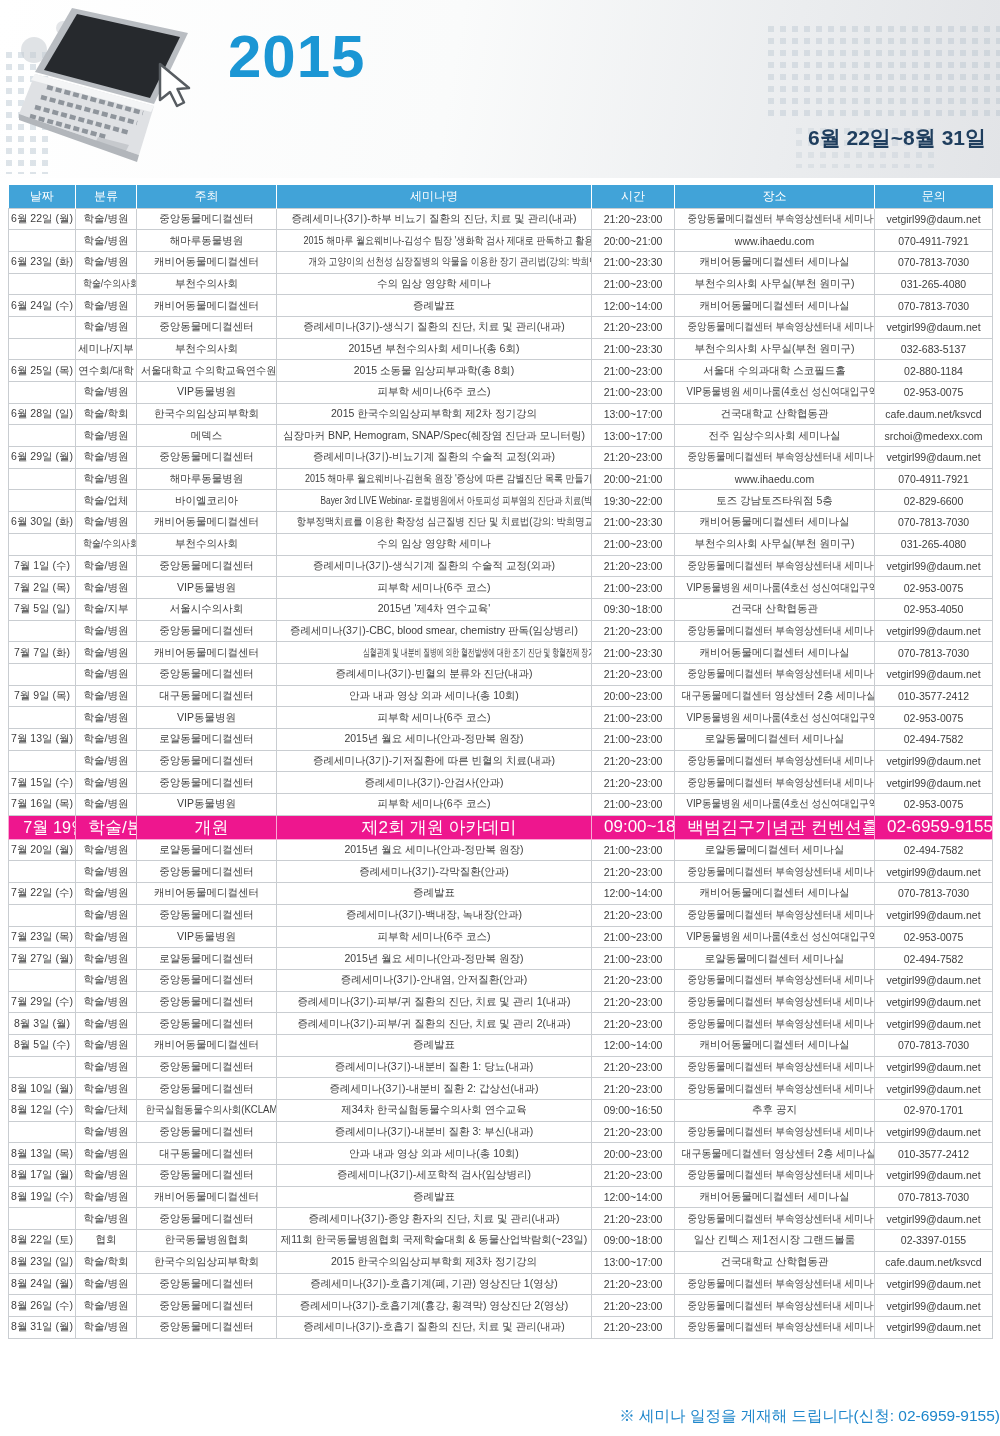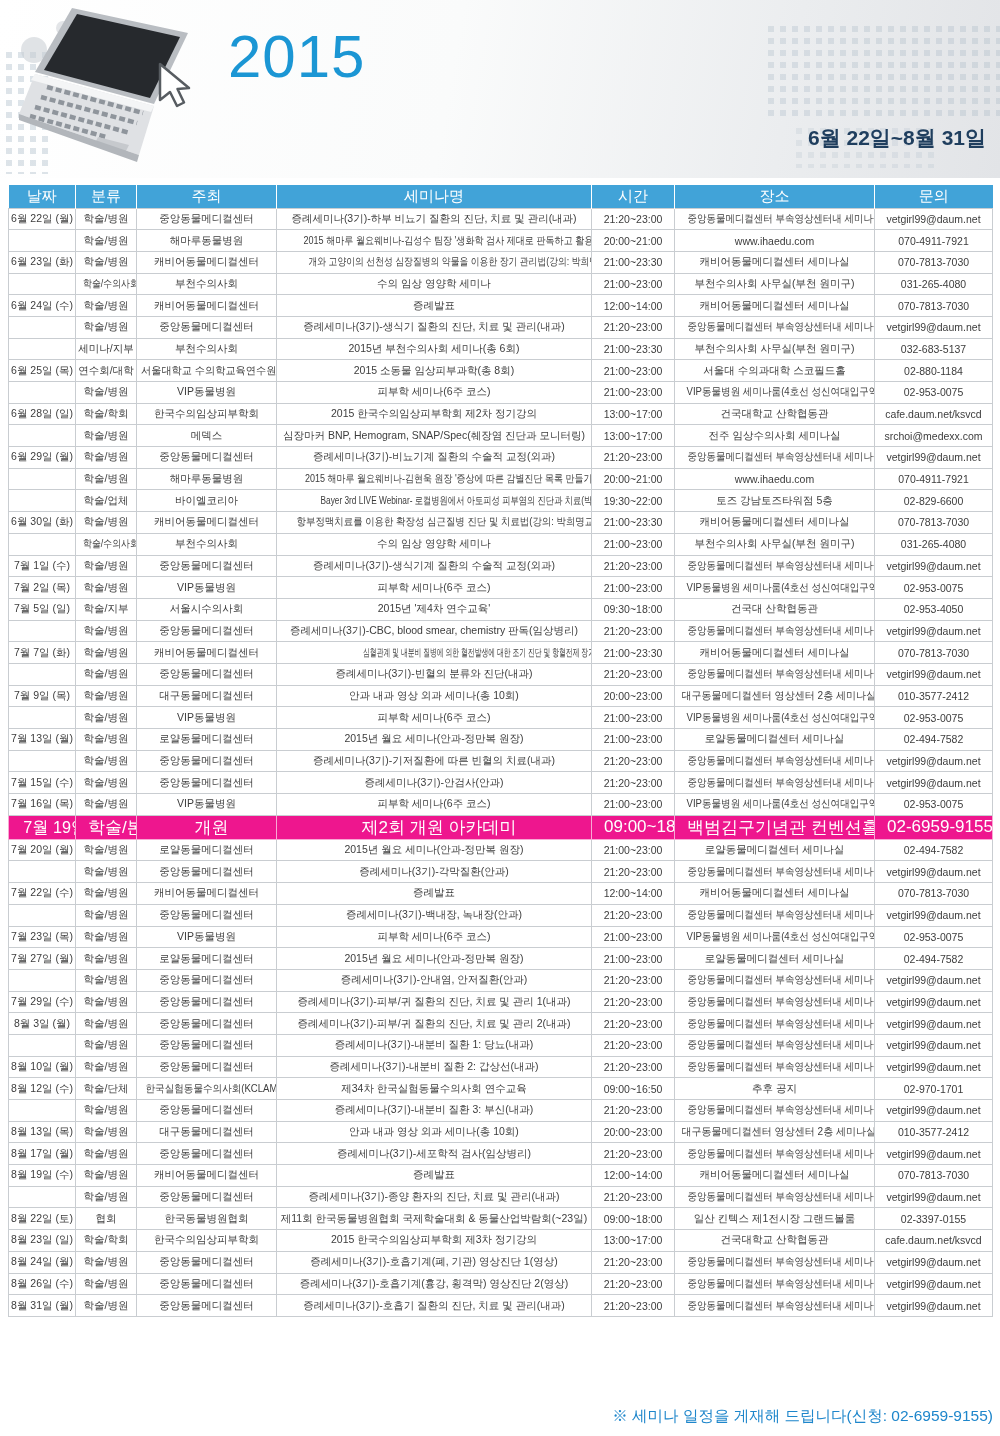--- a/index.html
+++ b/index.html
@@ -12,37 +12,37 @@
 
   
   .banner{position:absolute;top:0;left:0;width:1000px;height:178px;
     background:linear-gradient(100deg,#ffffff 0%,#fafbfb 45%,#ebedef 78%,#e2e4e7 100%);}
   .pixels{position:absolute;background-image:repeating-conic-gradient(rgba(125,150,170,.26) 0 25%,transparent 0 100%);background-size:12px 12px;}
   .pixels.left{left:0;top:52px;width:48px;height:122px;}
   .pixels.right{right:0;top:26px;width:238px;height:96px;opacity:.75;}
   .pixels.right2{right:60px;top:128px;width:150px;height:40px;opacity:.5;}
   .laptop{position:absolute;left:18px;top:6px;}
   .title-block{position:absolute;left:228px;top:26px;}
-  .title-1{font-size:60px;font-weight:normal;color:var(--title-blue);letter-spacing:1px;line-height:1.02;}
+  .title-1{font-size:60px;font-weight:bold;color:var(--title-blue);letter-spacing:1px;line-height:1.02;}
   .title-2{font-size:57px;font-weight:bold;color:var(--title-blue);letter-spacing:-1px;line-height:1.02;}
   .date-range{position:absolute;right:14px;top:124px;font-size:21px;font-weight:bold;color:var(--subtitle-navy);}
 
   
   .table-wrap{position:absolute;top:185px;left:8px;width:984px;}
   table{width:984px;border-collapse:collapse;table-layout:fixed;}
-  th{background:var(--header-bg);color:#fff;font-size:15px;font-weight:normal;height:23px;
+  th{background:var(--header-bg);color:#fff;font-size:12px;font-weight:normal;height:23px;
      border-right:1px solid #fff;}
   th:last-child{border-right:none;}
   td{height:21.7px;font-size:10.5px;color:var(--ink);text-align:center;vertical-align:middle;
      border:1px solid var(--grid);padding:0 2px;overflow:hidden;white-space:nowrap;}
   td>span{display:inline-block;white-space:nowrap;}
   tr.hl td{background:var(--highlight);color:#fff;border-color:#f8a8d4;border-top-color:#e6e6e6;font-size:17px;padding-left:12px;}
 
   
-  .footer-note{position:absolute;right:7px;top:1406px;font-size:15.5px;color:var(--footer-blue);}
+  .footer-note{position:absolute;right:0;top:1406px;font-size:15.5px;color:var(--footer-blue);}
 </style>
 </head>
 <body>
 
 <div class="page">
 
   <div class="banner">
     <div class="pixels left"></div>
     <div class="pixels right"></div>
     <div class="pixels right2"></div>
@@ -436,20 +436,29 @@
           <tr>
             <td><span>8월 3일 (월)</span></td>
             <td><span>학술/병원</span></td>
             <td><span>중앙동물메디컬센터</span></td>
             <td><span>증례세미나(3기)-피부/귀 질환의 진단, 치료 및 관리 2(내과)</span></td>
             <td><span>21:20~23:00</span></td>
             <td><span style="transform: scaleX(0.902778); transform-origin: center center;">중앙동물메디컬센터 부속영상센터내 세미나실</span></td>
             <td><span>vetgirl99@daum.net</span></td>
           </tr>
           <tr>
+            <td><span>8월 5일 (수)</span></td>
+            <td><span>학술/병원</span></td>
+            <td><span>캐비어동물메디컬센터</span></td>
+            <td><span>증례발표</span></td>
+            <td><span>12:00~14:00</span></td>
+            <td><span>캐비어동물메디컬센터 세미나실</span></td>
+            <td><span>070-7813-7030</span></td>
+          </tr>
+          <tr>
             <td><span></span></td>
             <td><span>학술/병원</span></td>
             <td><span>중앙동물메디컬센터</span></td>
             <td><span>증례세미나(3기)-내분비 질환 1: 당뇨(내과)</span></td>
             <td><span>21:20~23:00</span></td>
             <td><span style="transform: scaleX(0.902778); transform-origin: center center;">중앙동물메디컬센터 부속영상센터내 세미나실</span></td>
             <td><span>vetgirl99@daum.net</span></td>
           </tr>
           <tr>
             <td><span>8월 10일 (월)</span></td>

